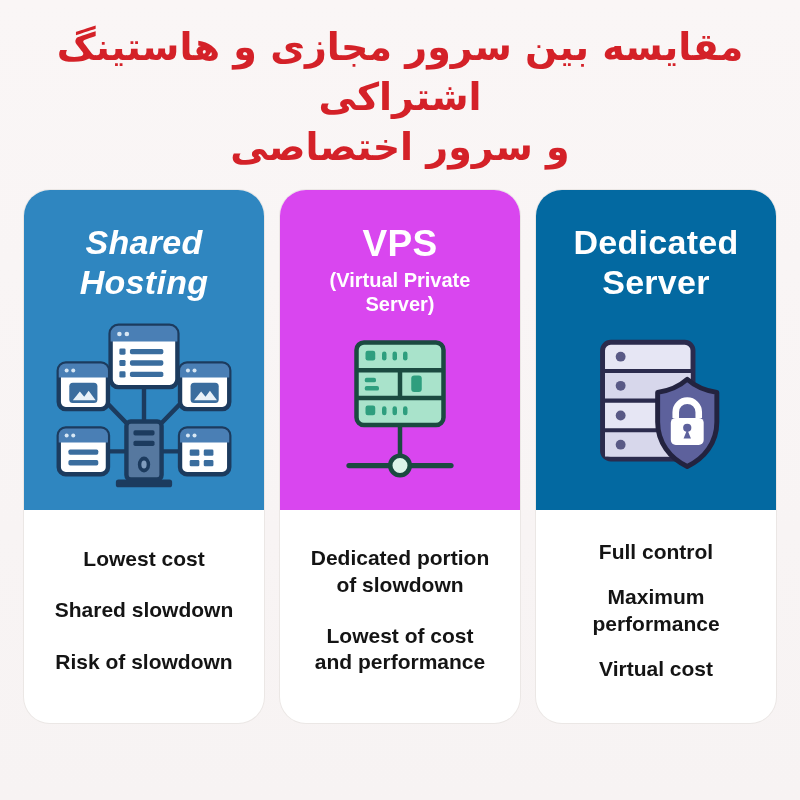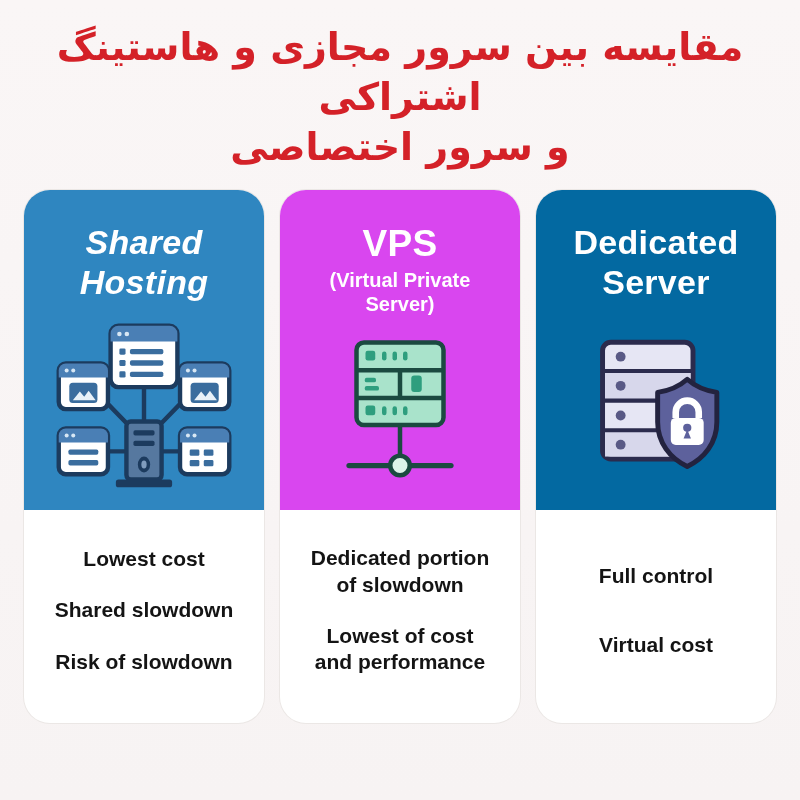--- a/index.html
+++ b/index.html
@@ -217,18 +217,19 @@
             <path d="M128,50 C118,59 105,64 92,66 L92,102 C92,127 107,146 128,156 C149,146 164,127 164,102 L164,66 C151,64 138,59 128,50 Z" fill="#5d619c" stroke="#23233f" stroke-width="6" stroke-linejoin="round"></path>
             <path d="M114,97 v-7 a14,14 0 0 1 28,0 v7" fill="none" stroke="#ffffff" stroke-width="8"></path>
             <rect x="108" y="97" width="40" height="33" rx="6" fill="#ffffff"></rect>
             <circle cx="128" cy="109" r="5" fill="#5d619c"></circle>
             <path d="M128,111 l-4.5,11 h9 z" fill="#5d619c"></path>
           </svg>
         </div>
       </div>
       <div class="card-body">
         <div class="feature">Full control</div>
+        <div class="feature">Maximum performance</div>
         <div class="feature">Virtual cost</div>
       </div>
     </div>
 
   </div>
 </div>
 
 </body></html>

